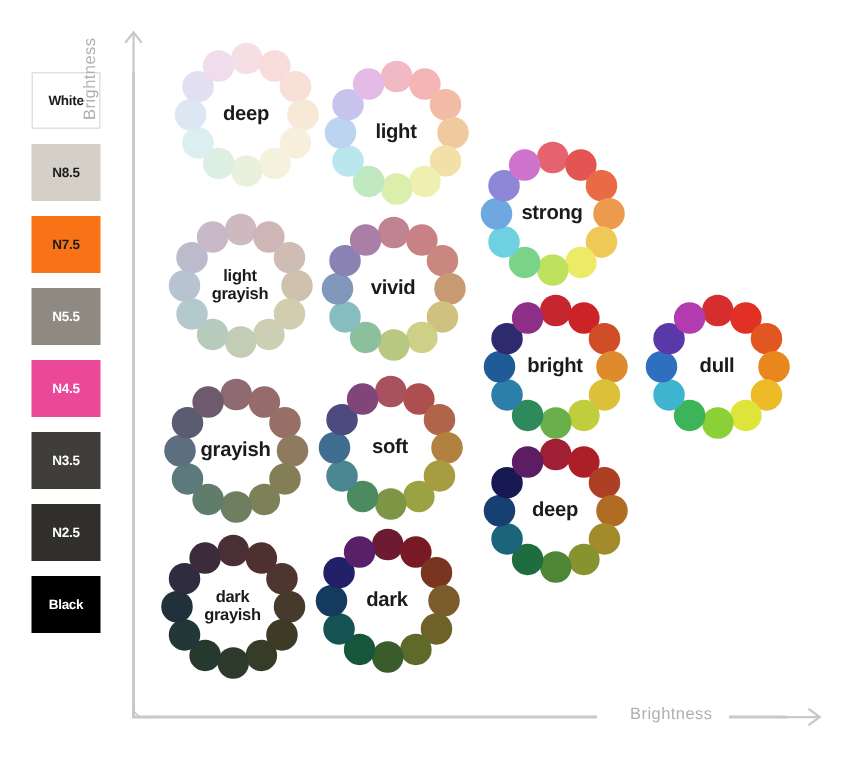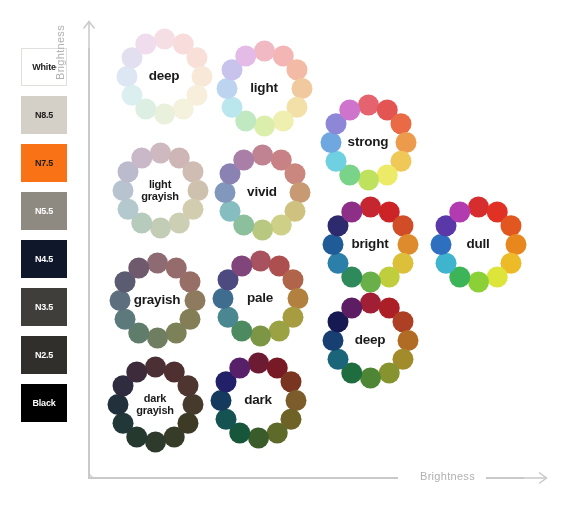--- a/index.html
+++ b/index.html
@@ -79,21 +79,21 @@
       </div>
       <div class="swatch" style="background: rgb(213, 208, 199); color: rgb(27, 27, 27);">
         <span>N8.5</span>
       </div>
       <div class="swatch" style="background: #f97316; color: rgb(27, 27, 27);">
         <span>N7.5</span>
       </div>
       <div class="swatch" style="background: rgb(143, 138, 129); color: rgb(255, 255, 255);">
         <span>N5.5</span>
       </div>
-      <div class="swatch" style="background: #0f172a; color: rgb(255, 255, 255);">
+      <div class="swatch" style="background: #ec4899; color: rgb(255, 255, 255);">
         <span>N4.5</span>
       </div>
       <div class="swatch" style="background: rgb(64, 62, 58); color: rgb(255, 255, 255);">
         <span>N3.5</span>
       </div>
       <div class="swatch" style="background: rgb(48, 47, 44); color: rgb(255, 255, 255);">
         <span>N2.5</span>
       </div>
       <div class="swatch" style="background: rgb(0, 0, 0); color: rgb(255, 255, 255);">
         <span>Black</span>
@@ -249,21 +249,21 @@
         <div class="dot" style="background: rgb(176, 100, 74); transform: translate(32.48px, -18.75px);"></div>
         <div class="dot" style="background: rgb(178, 129, 63); transform: translate(37.5px, 0px);"></div>
         <div class="dot" style="background: rgb(167, 156, 63); transform: translate(32.48px, 18.75px);"></div>
         <div class="dot" style="background: rgb(154, 162, 68); transform: translate(18.75px, 32.48px);"></div>
         <div class="dot" style="background: rgb(125, 150, 70); transform: translate(0px, 37.5px);"></div>
         <div class="dot" style="background: rgb(77, 138, 95); transform: translate(-18.75px, 32.48px);"></div>
         <div class="dot" style="background: rgb(74, 135, 144); transform: translate(-32.48px, 18.75px);"></div>
         <div class="dot" style="background: rgb(63, 109, 143); transform: translate(-37.5px, 0px);"></div>
         <div class="dot" style="background: rgb(77, 74, 127); transform: translate(-32.48px, -18.75px);"></div>
         <div class="dot" style="background: rgb(128, 69, 122); transform: translate(-18.75px, -32.48px);"></div>
-        <div class="wlabel">pale</div>
+        <div class="wlabel">soft</div>
       </div>
       <div class="wheel" style="left: 322px; top: 292px;">
         <div class="dot" style="background: rgb(160, 31, 52); transform: translate(0px, -37.5px);"></div>
         <div class="dot" style="background: rgb(173, 31, 38); transform: translate(18.75px, -32.48px);"></div>
         <div class="dot" style="background: rgb(173, 63, 36); transform: translate(32.48px, -18.75px);"></div>
         <div class="dot" style="background: rgb(176, 108, 36); transform: translate(37.5px, 0px);"></div>
         <div class="dot" style="background: rgb(161, 139, 43); transform: translate(32.48px, 18.75px);"></div>
         <div class="dot" style="background: rgb(135, 147, 47); transform: translate(18.75px, 32.48px);"></div>
         <div class="dot" style="background: rgb(79, 134, 53); transform: translate(0px, 37.5px);"></div>
         <div class="dot" style="background: rgb(31, 109, 63); transform: translate(-18.75px, 32.48px);"></div>

